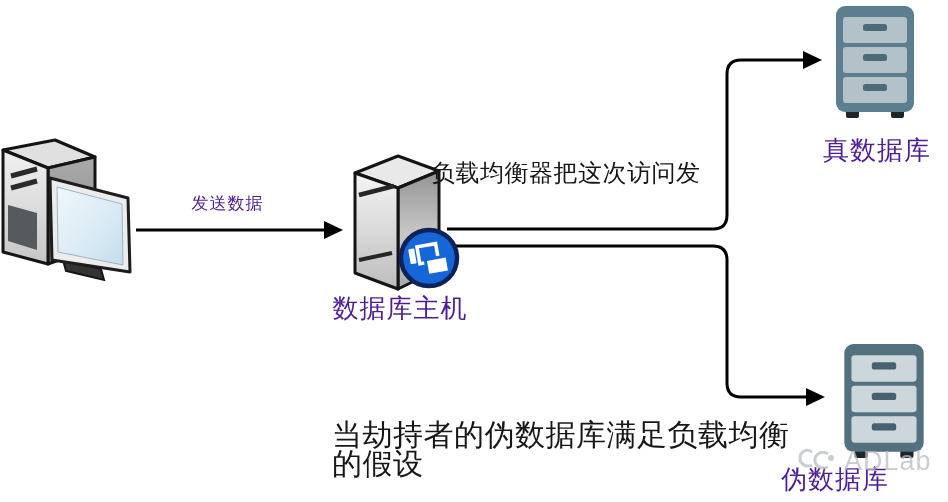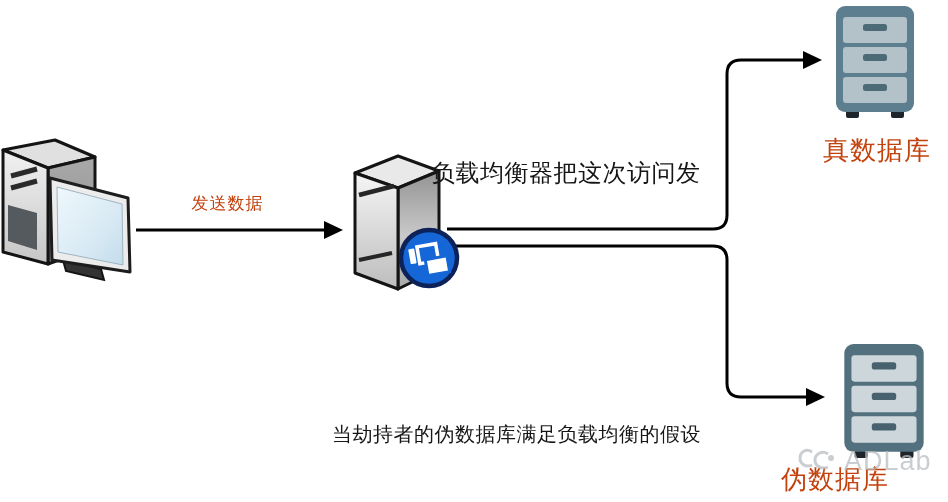--- a/index.html
+++ b/index.html
@@ -3,31 +3,31 @@
 <meta charset="utf-8">
 <style>
   html,body{margin:0;padding:0;background:#fff;}
   .canvas{
     position:relative;width:948px;height:502px;background:#ffffff;
     font-family:"Liberation Sans","DejaVu Sans",sans-serif;color:#111;
     overflow:hidden;
   }
   .abs{position:absolute;}
   .label{
-    position:absolute;text-align:center;color:#c2410c;
+    position:absolute;text-align:center;color:#4c1d95;
     font-weight:500;letter-spacing:1px;white-space:nowrap;
   }
   .node-label{font-size:26px;}
   .edge-label{font-size:17px;}
   .note{
     position:absolute;text-align:left;color:#161616;
     font-weight:500;letter-spacing:0.5px;
   }
   .note-balancer{font-size:24px;line-height:26px;}
-  .note-hijack{font-size:20px;line-height:29px;}
+  .note-hijack{font-size:30px;line-height:29px;}
   .watermark{
     position:absolute;display:flex;align-items:flex-start;gap:4px;
     color:#b9bec2;opacity:0.75;font-size:27px;font-weight:500;
     letter-spacing:1px;white-space:nowrap;
   }
 </style>
 </head>
 <body>
 
 <div class="canvas">
@@ -121,20 +121,21 @@
     <rect x="7" y="41" width="64" height="26" rx="3" fill="#cdd7db"></rect>
     <rect x="7" y="71" width="64" height="26" rx="3" fill="#cdd7db"></rect>
     <rect x="27" y="18" width="24" height="7" rx="2.5" fill="#47626e"></rect>
     <rect x="27" y="48" width="24" height="7" rx="2.5" fill="#47626e"></rect>
     <rect x="27" y="78" width="24" height="7" rx="2.5" fill="#47626e"></rect>
   </svg>
 
 
   <div class="label edge-label" style="left:150px;top:192px;width:155px">发送数据</div>
 
+  <div class="label node-label" style="left:320px;top:291px;width:160px">数据库主机</div>
 
   <div class="note note-balancer" style="left:431px;top:160px;width:288px">
     <div>负载均衡器把这次访问发</div>
   </div>
 
   <div class="label node-label" style="left:823px;top:133px;width:105px">真数据库</div>
 
   <div class="label node-label" style="left:781px;top:462px;width:105px">伪数据库</div>
 
   <div class="note note-hijack" style="left:332px;top:420px;width:478px">

